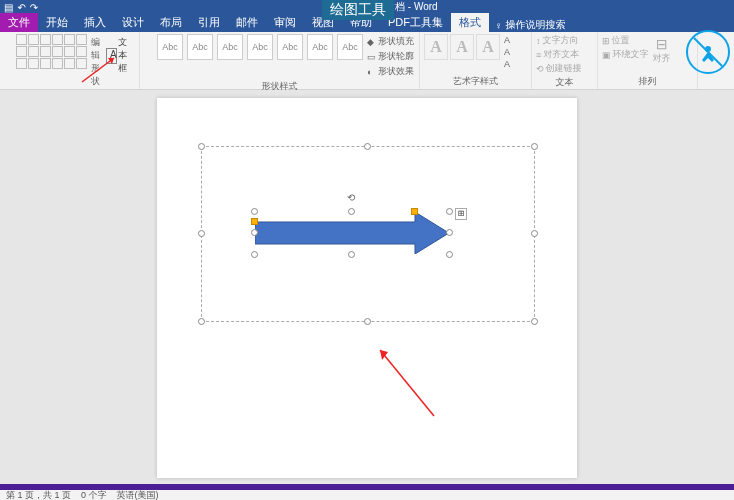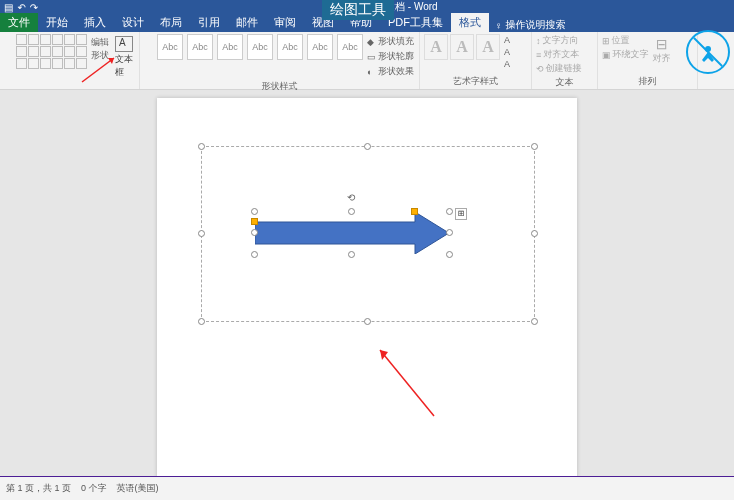--- a/index.html
+++ b/index.html
@@ -4,34 +4,34 @@
 <style>
 * { margin: 0; padding: 0; box-sizing: border-box; font-family: "Microsoft YaHei", sans-serif; }
 body { background: #e6e6e6; width: 734px; height: 500px; overflow: hidden; font-size: 11px; color: #333; }
 
 .titlebar { background: #2b579a; height: 14px; display: flex; align-items: center; padding: 0 4px; }
 .titlebar .qat { display: flex; gap: 4px; color: #fff; font-size: 10px; }
 .titlebar .title { flex: 1; text-align: center; color: #fff; font-size: 10px; }
 
 .tabs { background: #2b579a; height: 18px; display: flex; align-items: flex-end; position: relative; }
 .tab { color: #fff; font-size: 11px; padding: 2px 8px; cursor: pointer; }
-.tab.file { background: #15803d; }
+.tab.file { background: #a21caf; }
 .tab.active { background: #f3f3f3; color: #2b579a; }
 .tab-context { position: absolute; top: -14px; left: 322px; background: #1e6b94; color: #fff; font-size: 14px; padding: 1px 8px; }
 .tell-me { color: #fff; font-size: 10px; margin-left: 6px; display: flex; align-items: center; gap: 3px; }
 
 .ribbon { background: #f3f3f3; height: 58px; display: flex; border-bottom: 1px solid #d4d4d4; position: relative; padding-left: 12px; }
 .group { border-right: 1px solid #e0e0e0; padding: 2px 4px 1px; display: flex; flex-direction: column; }
 .group-content { flex: 1; display: flex; align-items: flex-start; gap: 2px; }
 .group-label { text-align: center; font-size: 9px; color: #666; padding-top: 1px; }
 
 .shape-gallery { display: grid; grid-template-columns: repeat(6, 11px); grid-template-rows: repeat(3, 11px); gap: 1px; }
 .shape-gallery .s { width: 11px; height: 11px; border: 1px solid #888; opacity: 0.5; }
 
-.textbox-btn { display: flex; flex-direction: column; align-items: center; font-size: 9px; color: #444; padding: 2px; gap: 1px; }
+.textbox-btn { display: flex; flex-direction: row; align-items: center; font-size: 9px; color: #444; padding: 2px; gap: 1px; }
 .textbox-icon { width: 18px; height: 16px; border: 1px solid #888; position: relative; }
 .textbox-icon::after { content: "A"; position: absolute; top: 0; left: 3px; font-size: 10px; }
 
 .style-gallery { display: flex; gap: 4px; margin-left: 13px; }
 .style-item { width: 26px; height: 26px; border: 1px solid #ccc; display: flex; align-items: center; justify-content: center; font-size: 9px; color: #888; background: #fff; }
 
 .fx-list { display: flex; flex-direction: column; gap: 0; font-size: 9px; color: #666; padding-left: 2px; }
 .fx-item { display: flex; align-items: center; gap: 2px; padding: 1px 0; }
 
 .wordart-gallery { display: flex; gap: 2px; }
@@ -60,21 +60,21 @@
 .arrow-shape { position: absolute; left: 98px; top: 114px; width: 194px; height: 42px; }
 .arrow-svg { width: 100%; height: 100%; }
 .sel-handle { position: absolute; width: 7px; height: 7px; background: #fff; border: 1px solid #888; border-radius: 50%; }
 .adj-handle { position: absolute; width: 7px; height: 7px; background: #ffb000; border: 1px solid #c78800; }
 .rotate-handle { position: absolute; top: -20px; left: 50%; margin-left: -5px; font-size: 10px; color: #666; }
 .layout-icon { position: absolute; right: -18px; top: -4px; width: 12px; height: 12px; border: 1px solid #aaa; background: #fff; font-size: 8px; text-align: center; }
 
 .red-arrow1 { position: absolute; left: 76px; top: 56px; }
 .red-arrow2 { position: absolute; left: 372px; top: 252px; }
 
-.statusbar { position: absolute; bottom: 0; left: 0; right: 0; height: 24px; background: #f3f3f3; border-top: 1px solid #4c1d95; display: flex; align-items: center; padding: 0 6px; font-size: 9px; color: #555; gap: 10px; }
+.statusbar { position: absolute; bottom: 0; left: 0; right: 0; height: 16px; background: #f3f3f3; border-top: 6px solid #4c1d95; display: flex; align-items: center; padding: 0 6px; font-size: 9px; color: #555; gap: 10px; }
 
 .mini-icon { width: 9px; height: 9px; display: inline-block; }
 </style>
 </head>
 <body>
 
 <div class="titlebar">
   <div class="qat">
     <span>▤</span>
     <span>↶</span>

